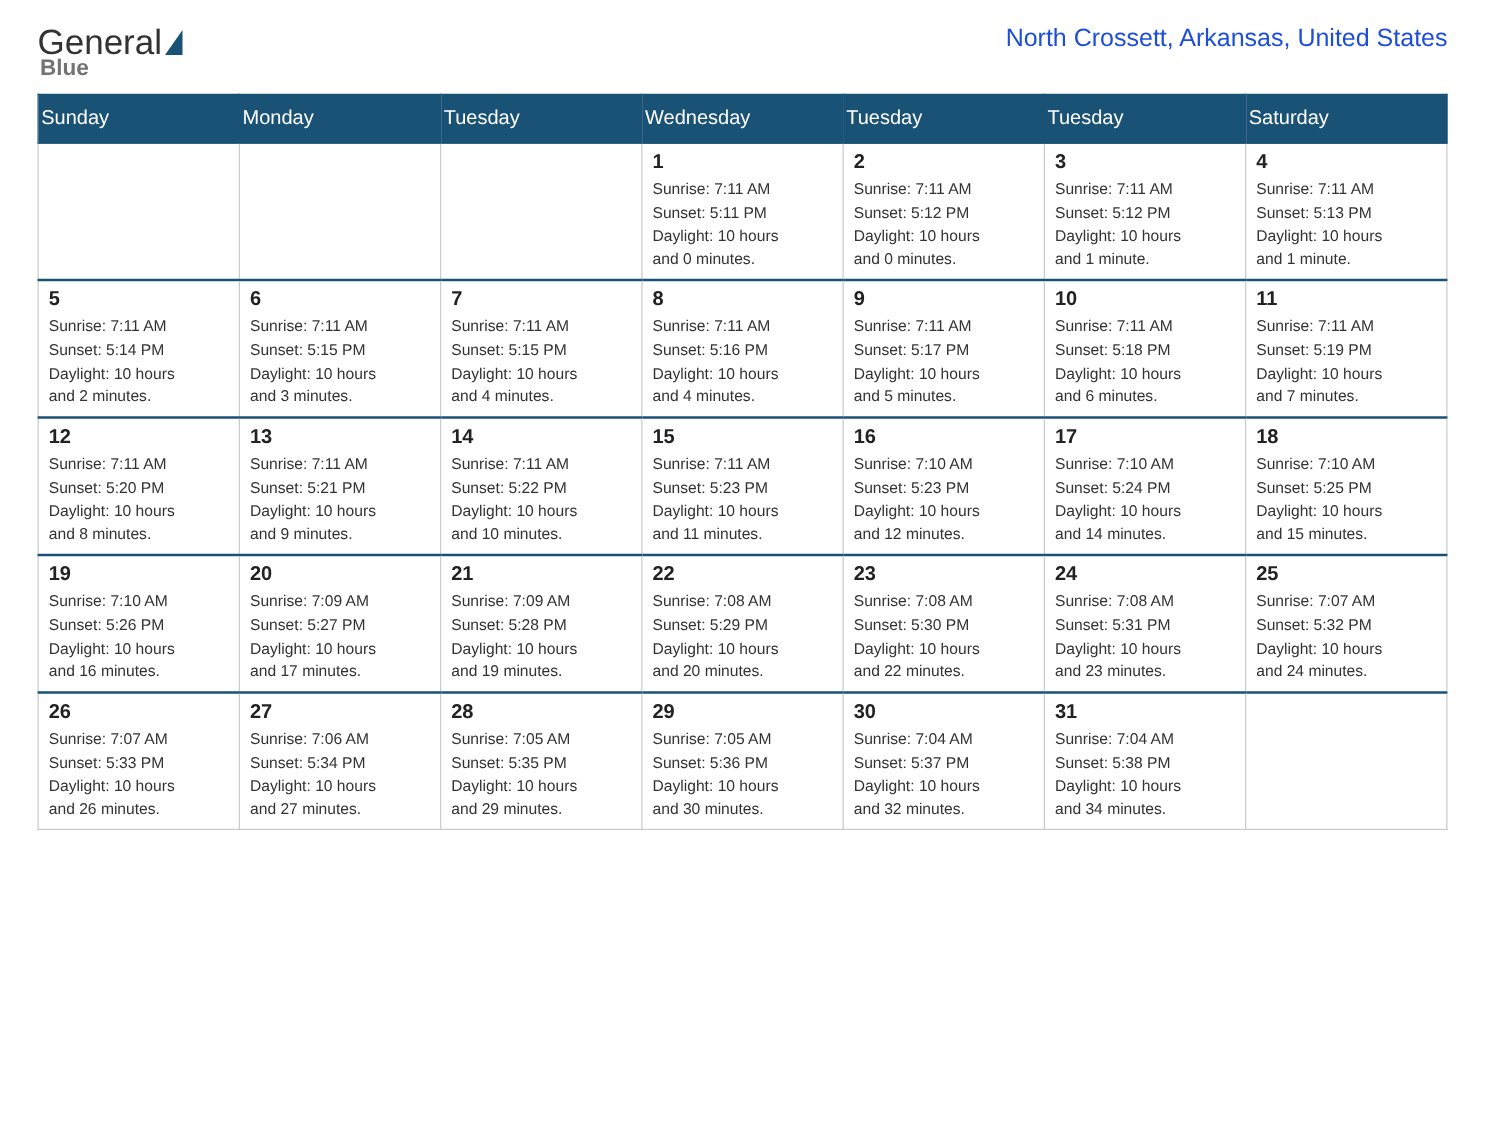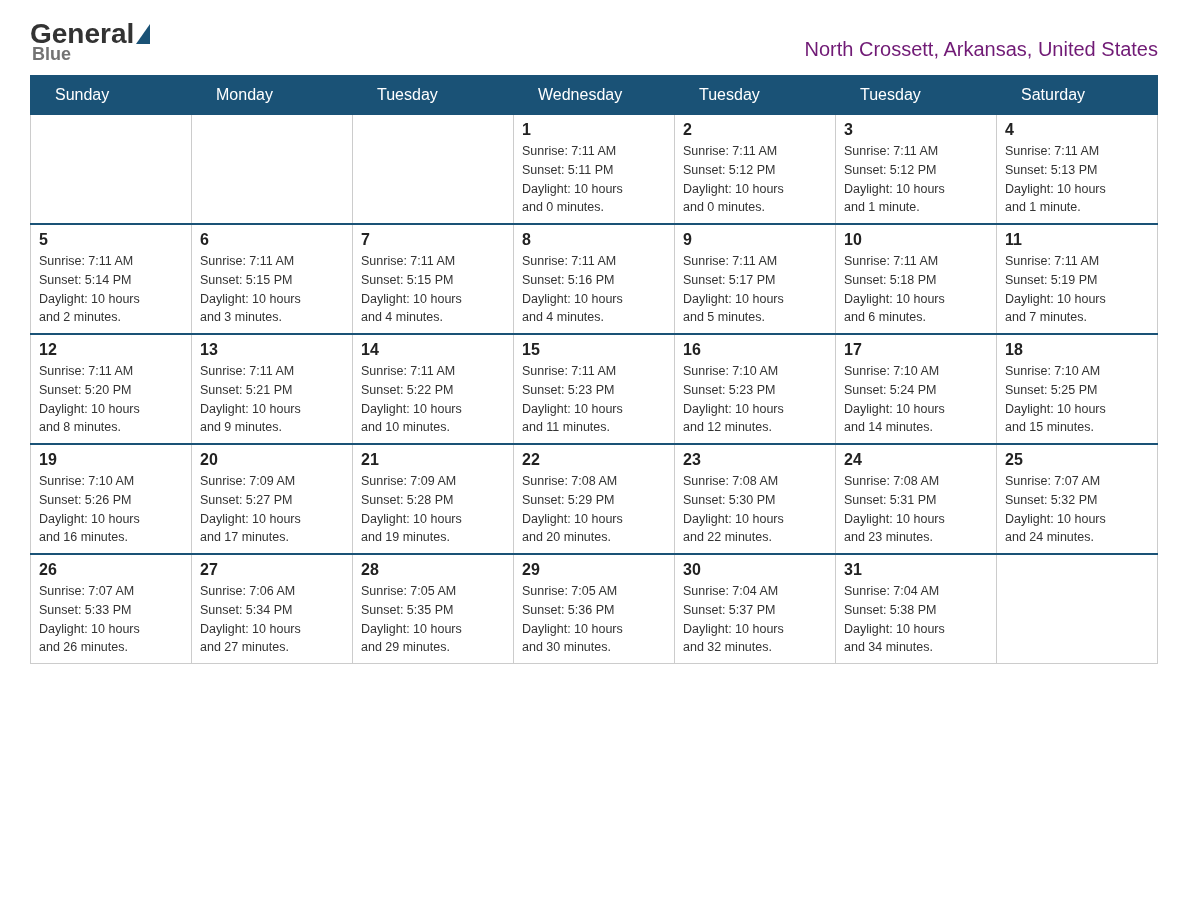--- a/index.html
+++ b/index.html
@@ -18,21 +18,21 @@
     }
     .logo {
       display: flex;
       flex-direction: column;
       align-items: flex-start;
     }
     .logo-text {
       display: flex;
       align-items: center;
       font-size: 28px;
-      font-weight: bold;
+      font-weight: normal;
       color: #333;
       line-height: 1;
       text-align: center;
     }
     .logo-general { color: #333; }
     .logo-triangle {
       width: 0;
       height: 0;
       border-left: 14px solid transparent;
       border-bottom: 20px solid #1a5276;
@@ -51,32 +51,32 @@
       text-align: right;
     }
     .month-title {
       font-size: 48px;
       font-weight: bold;
       color: #222;
       line-height: 1;
     }
     .location-title {
       font-size: 20px;
-      color: #701a75;
-      margin-top: 18px;
+      color: #1d4ed8;
+      margin-top: 0;
     }
     .calendar {
       width: 100%;
       border-collapse: collapse;
       margin-top: 10px;
     }
     .calendar th {
       background: #1a5276;
       color: #fff;
-      padding: 10px 24px;
+      padding: 10px 2px;
       text-align: left;
       font-size: 16px;
       font-weight: normal;
       border: 1px solid #1a5276;
     }
     .calendar td {
       border: 1px solid #ccc;
       vertical-align: top;
       padding: 6px 8px;
       width: calc(100% / 7);

